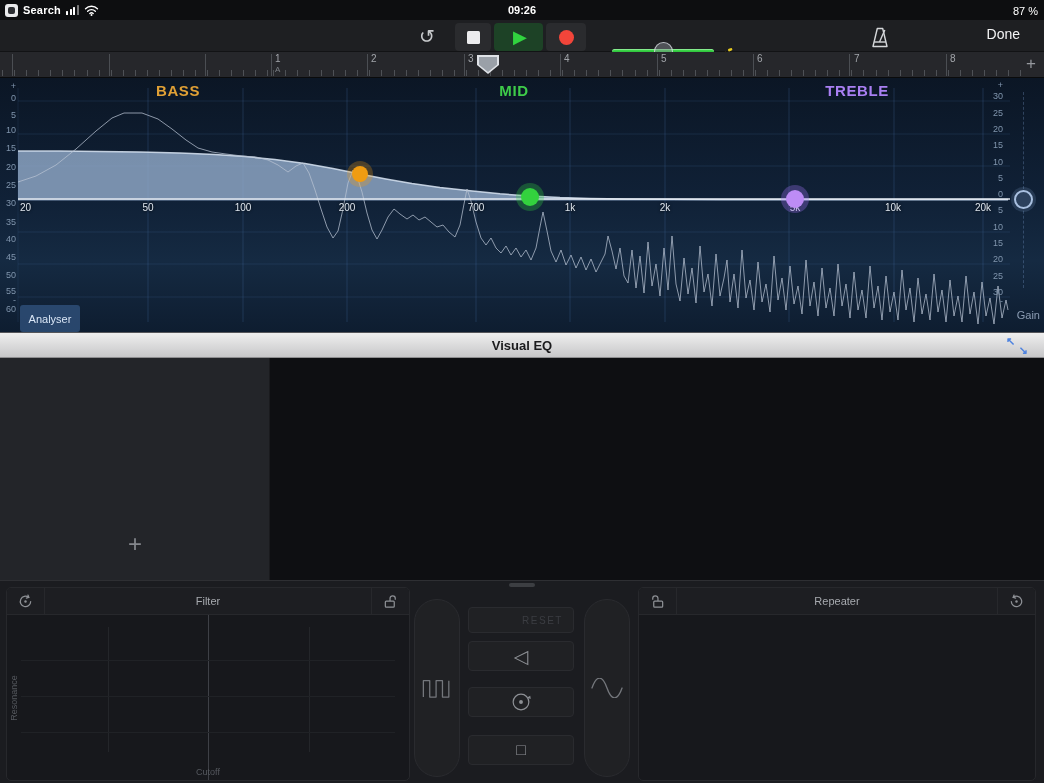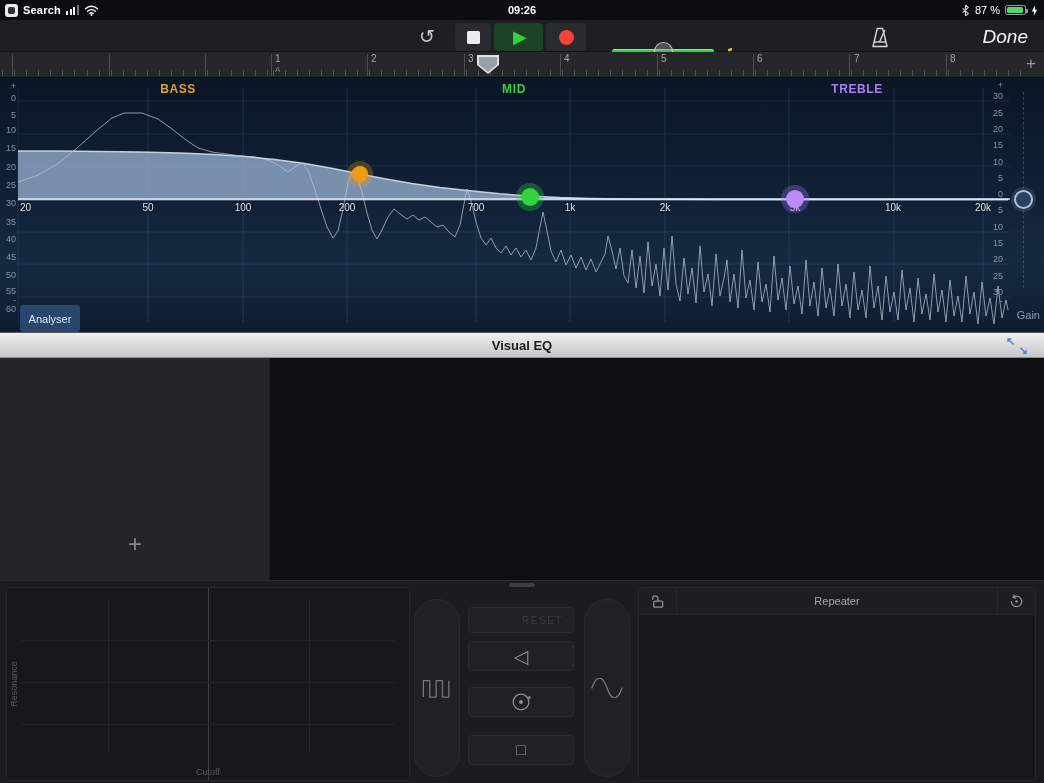--- a/index.html
+++ b/index.html
@@ -10,62 +10,62 @@
   
   .status-bar { position:absolute; left:0; top:0; width:1044px; height:20px; background:#0d0e10;
     display:flex; align-items:center; color:#fff; font-size:11px; }
   .sb-left { position:absolute; left:5px; top:0; height:20px; display:flex; align-items:center; gap:5px; }
   .app-chip { width:13px; height:13px; border-radius:3px; background:#e9eaec; position:relative; }
   .app-chip::after { content:""; position:absolute; left:3px; top:3px; width:7px; height:7px; border-radius:2px; background:#2d2f33; }
   .sb-label { font-weight:bold; letter-spacing:.2px; }
   .bars { display:flex; align-items:flex-end; gap:1.5px; height:10px; }
   .bars i { display:block; width:2.2px; background:#fff; border-radius:.5px; }
   .sb-time { position:absolute; left:50%; transform:translateX(-50%); font-weight:bold; }
-  .sb-right { position:absolute; right:6px; top:0; height:20px; display:flex; align-items:center; gap:5px; }
+  .sb-right { position:absolute; right:6px; top:0; height:20px; display:flex; align-items:center; gap:5px;flex-direction:column; }
   .battery { width:21px; height:10px; border:1px solid #9a9da2; border-radius:2.5px; position:relative; }
   .battery i { position:absolute; left:1px; top:1px; bottom:1px; width:86%; background:#53d769; border-radius:1.5px; }
   .battery::after { content:""; position:absolute; right:-3px; top:2.5px; width:2px; height:4px; background:#9a9da2; border-radius:0 1px 1px 0; }
 
   
   .toolbar { position:absolute; left:0; top:20px; width:1044px; height:32px; background:#1e1f22; border-bottom:1px solid #121315; }
   .undo-btn { position:absolute; left:413px; top:2px; width:28px; height:28px; color:#c7c9cc; font-size:19px; display:flex; align-items:center; justify-content:center; }
   .tbtn { position:absolute; top:3px; height:28px; border-radius:4px; display:flex; align-items:center; justify-content:center; }
   .stop-btn { left:455px; width:36px; background:#2a2b2e; }
   .stop-glyph { width:13px; height:13px; background:#ececee; border-radius:1.5px; }
   .play-btn { left:494px; width:49px; background:#1d4226; }
   .play-glyph { color:#31d43f; font-size:18px; line-height:1; padding-left:3px; }
   .rec-btn { left:546px; width:40px; background:#2a2b2e; }
   .rec-glyph { width:15px; height:15px; background:#f2453a; border-radius:50%; }
   .vol-track { position:absolute; left:612px; top:29px; width:102px; height:5px; border-radius:3px;
     background:linear-gradient(180deg,#46e653,#1fa82c);
     box-shadow: inset 0 1px 0 rgba(255,255,255,.35), inset 0 -1px 0 rgba(0,0,0,.4); }
   .vol-knob { position:absolute; left:654px; top:22px; width:19px; height:19px; border-radius:50%;
     background:rgba(140,145,152,.45); border:1.5px solid rgba(225,229,235,.75); }
   .metronome { position:absolute; left:866px; top:4px; width:28px; height:26px; display:flex; align-items:center; justify-content:center; color:#d5d7da; }
-  .done-btn { position:absolute; right:16px; top:6px; color:#f4f4f5; font-size:19px;font-style:italic; }
+  .done-btn { position:absolute; right:24px; top:6px; color:#f4f4f5; font-size:14px; }
 
   
   .ruler { position:absolute; left:0; top:52px; width:1044px; height:26px; background:#26272b; border-bottom:1px solid #0a0b0c; }
   .ticks-minor { position:absolute; left:0; right:14px; bottom:1px; height:6px;
     background:repeating-linear-gradient(90deg,#4e5156 0 1px,transparent 1px 12.05px); background-position:273px 0; }
   .ticks-major { position:absolute; left:0; right:14px; top:2px; bottom:1px; opacity:.55;
     background:repeating-linear-gradient(90deg,#6a6e74 0 1px,transparent 1px 96.4px); background-position:271px 0; }
   .measure-num { position:absolute; top:1px; font-size:10px; color:#a2a5aa; }
   .section-a { position:absolute; left:275px; top:13px; font-size:8px; color:#7c8086; }
   .playhead { position:absolute; left:477px; top:3px; width:22px; height:19px;
     clip-path:polygon(0 0,100% 0,100% 52%,50% 100%,0 52%); background:#dfe2e7; }
   .playhead i { position:absolute; left:2px; top:2px; right:2px; bottom:2px;
     clip-path:polygon(0 0,100% 0,100% 52%,50% 100%,0 52%); background:#9aa0a8; }
   .ruler-add { position:absolute; right:2px; top:1px; width:22px; height:22px; color:#96999e; font-size:17px; display:flex; align-items:center; justify-content:center; }
 
   
   .eq { position:absolute; left:0; top:78px; width:1044px; height:254px;
     background:linear-gradient(180deg,#0b1625 0%,#102137 48%,#152a42 72%,#0e1d30 100%); }
   .eq svg.plot { position:absolute; left:0; top:0; }
-  .band-label { position:absolute; top:4px; transform:translateX(-50%); font-size:12px; letter-spacing:.6px; font-weight:bold;padding-left:12px; }
+  .band-label { position:absolute; top:4px; transform:translateX(-50%); font-size:15px; letter-spacing:.6px; font-weight:bold;padding-left:12px; }
   .band-bass { color:#e0a035; } .band-mid { color:#3ecb49; } .band-treble { color:#a97ff2; }
   .sl { position:absolute; font-size:9px; color:#8095ad; width:15px; text-align:right; left:1px; }
   .gr { left:985px; width:18px; }
   .fl { position:absolute; top:124px; transform:translateX(-50%); font-size:10px; color:#dfe6ee; text-shadow:0 0 3px rgba(0,0,0,.9); }
   .fl-first { transform:none; }
   .eq-dot { position:absolute; border-radius:50%; }
   .dot-bass { left:352px; top:88px; width:16px; height:16px; background:#f09c12; box-shadow:0 0 0 5px rgba(240,156,18,.28); }
   .dot-mid { left:521px; top:110px; width:18px; height:18px; background:#33d23e; box-shadow:0 0 0 5px rgba(51,210,62,.3); }
   .dot-treble { left:786px; top:112px; width:18px; height:18px; background:#bd8cf5; box-shadow:0 0 0 5px rgba(154,111,240,.33); }
   .gain-track { position:absolute; left:1023px; top:14px; height:196px; border-left:1px dashed rgba(130,165,215,.3); }
@@ -307,20 +307,40 @@
 
   <div class="track-area">
     <div class="track-head-col"></div>
     <div class="add-track">+</div>
   </div>
 
   <div class="bottom">
     <div class="drag-handle"></div>
 
     <div class="panel panel-filter">
+      <div class="ph">
+        <div class="cell cell-l">
+          <svg width="17" height="17" viewBox="0 0 18 18">
+            <g fill="none" stroke="#8e9196" stroke-width="1.3" stroke-linecap="round">
+              <path d="M14.5,9 a5.5,5.5 0 1 1 -2.1,-4.4"></path>
+                <path d="M11.6,2.2 l0.9,2.5 -2.6,0.7"></path>
+            </g>
+              <circle cx="9" cy="9" r="1.3" fill="#8e9196"></circle>
+          </svg>
+        </div>
+        <div class="title">Filter</div>
+        <div class="cell cell-r">
+          <svg width="15" height="15" viewBox="0 0 16 16">
+            <g fill="none" stroke="#8e9196" stroke-width="1.3">
+              <rect x="2.5" y="7.5" width="9.5" height="6.5" rx="1"></rect>
+              <path d="M7.5,7.5 v-2.8 a2.8,2.8 0 0 1 5.6,0 v1.4"></path>
+            </g>
+          </svg>
+        </div>
+      </div>
       <div class="pad">
         <div class="vline" style="left:25%"></div>
         <div class="vline vline-c" style="left:50%"></div>
         <div class="vline" style="left:75%"></div>
         <div class="hline" style="top:27%"></div>
         <div class="hline" style="top:49%"></div>
         <div class="hline" style="top:71%"></div>
         <div class="axis-y axis-y-l">
           <span>Resonance</span>
         </div>

